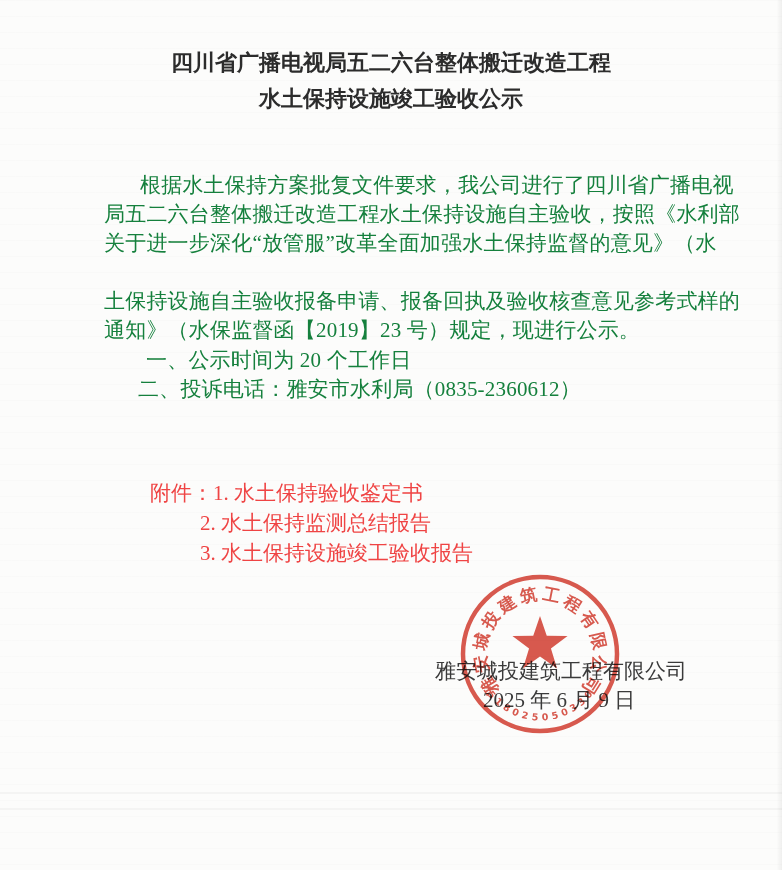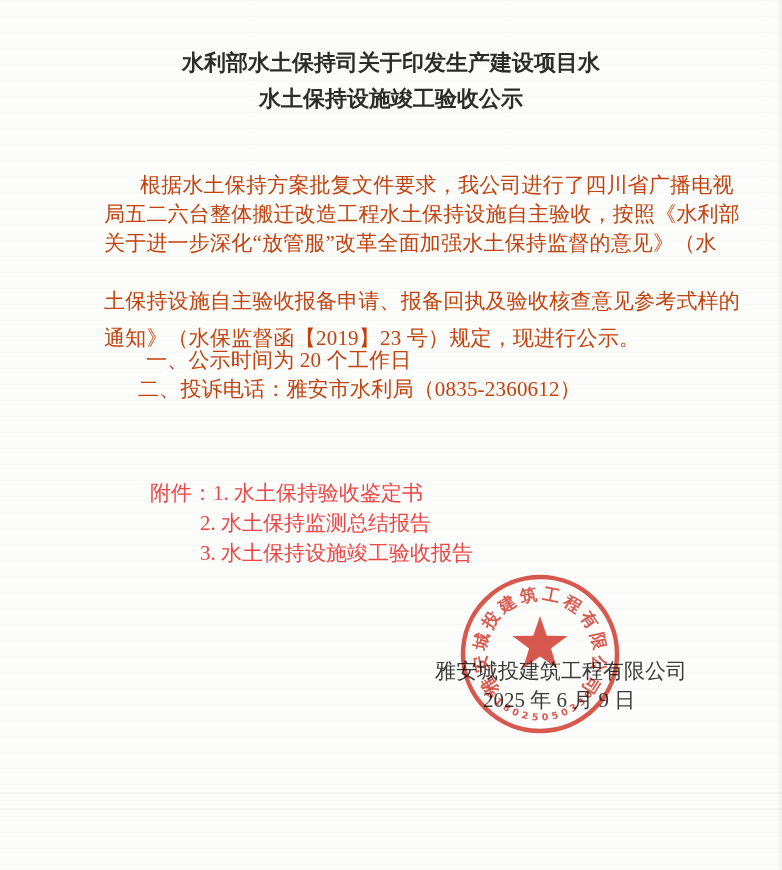--- a/index.html
+++ b/index.html
@@ -22,43 +22,43 @@
   .streak{position:absolute;left:0;width:100%;height:2px;background:rgba(0,0,0,0.03);pointer-events:none;}
   .title{
     position:absolute;left:0;width:100%;
     text-align:center;font-weight:bold;font-size:22px;color:#2c2c2c;
     letter-spacing:0px;white-space:nowrap;
   }
   .t1{top:48px;}
   .t2{top:84px;}
   .bodyline{
     position:absolute;left:104px;
-    font-size:21px;color:#c2410c;white-space:nowrap;letter-spacing:0.2px;
+    font-size:21px;color:#15803d;white-space:nowrap;letter-spacing:0.2px;
   }
   .indent{padding-left:36px;}
   .sig{position:absolute;font-size:21px;color:#3a3a3a;white-space:nowrap;}
   .attrow{position:absolute;left:150px;font-size:21px;color:#ef4444;white-space:nowrap;}
   .seal{
     position:absolute;left:440px;top:554px;width:200px;height:200px;
     mix-blend-mode:multiply;opacity:0.9;
   }
 </style>
 </head>
 <body>
 
 <div class="page">
 
-  <div class="title t1">水利部水土保持司关于印发生产建设项目水</div>
+  <div class="title t1">四川省广播电视局五二六台整体搬迁改造工程</div>
   <div class="title t2">水土保持设施竣工验收公示</div>
 
   <div class="bodyline indent" style="top:171px">根据水土保持方案批复文件要求，我公司进行了四川省广播电视</div>
   <div class="bodyline" style="top:229px">关于进一步深化“放管服”改革全面加强水土保持监督的意见》（水</div>
   <div class="bodyline" style="top:200px">局五二六台整体搬迁改造工程水土保持设施自主验收，按照《水利部</div>
   <div class="bodyline" style="top:287px">土保持设施自主验收报备申请、报备回执及验收核查意见参考式样的</div>
-  <div class="bodyline" style="top:324px">通知》（水保监督函【2019】23 号）规定，现进行公示。</div>
+  <div class="bodyline" style="top:316px">通知》（水保监督函【2019】23 号）规定，现进行公示。</div>
 
   <div class="bodyline" style="top:346px;left:146px">一、公示时间为 20 个工作日</div>
   <div class="bodyline" style="top:375px;left:138px">二、投诉电话：雅安市水利局（0835-2360612）</div>
 
   <div class="attrow" style="top:479px">
     <span>附件：</span><span>1. 水土保持验收鉴定书</span>
   </div>
   <div class="attrow" style="top:509px;left:200px">2. 水土保持监测总结报告</div>
   <div class="attrow" style="top:539px;left:200px">3. 水土保持设施竣工验收报告</div>
 

